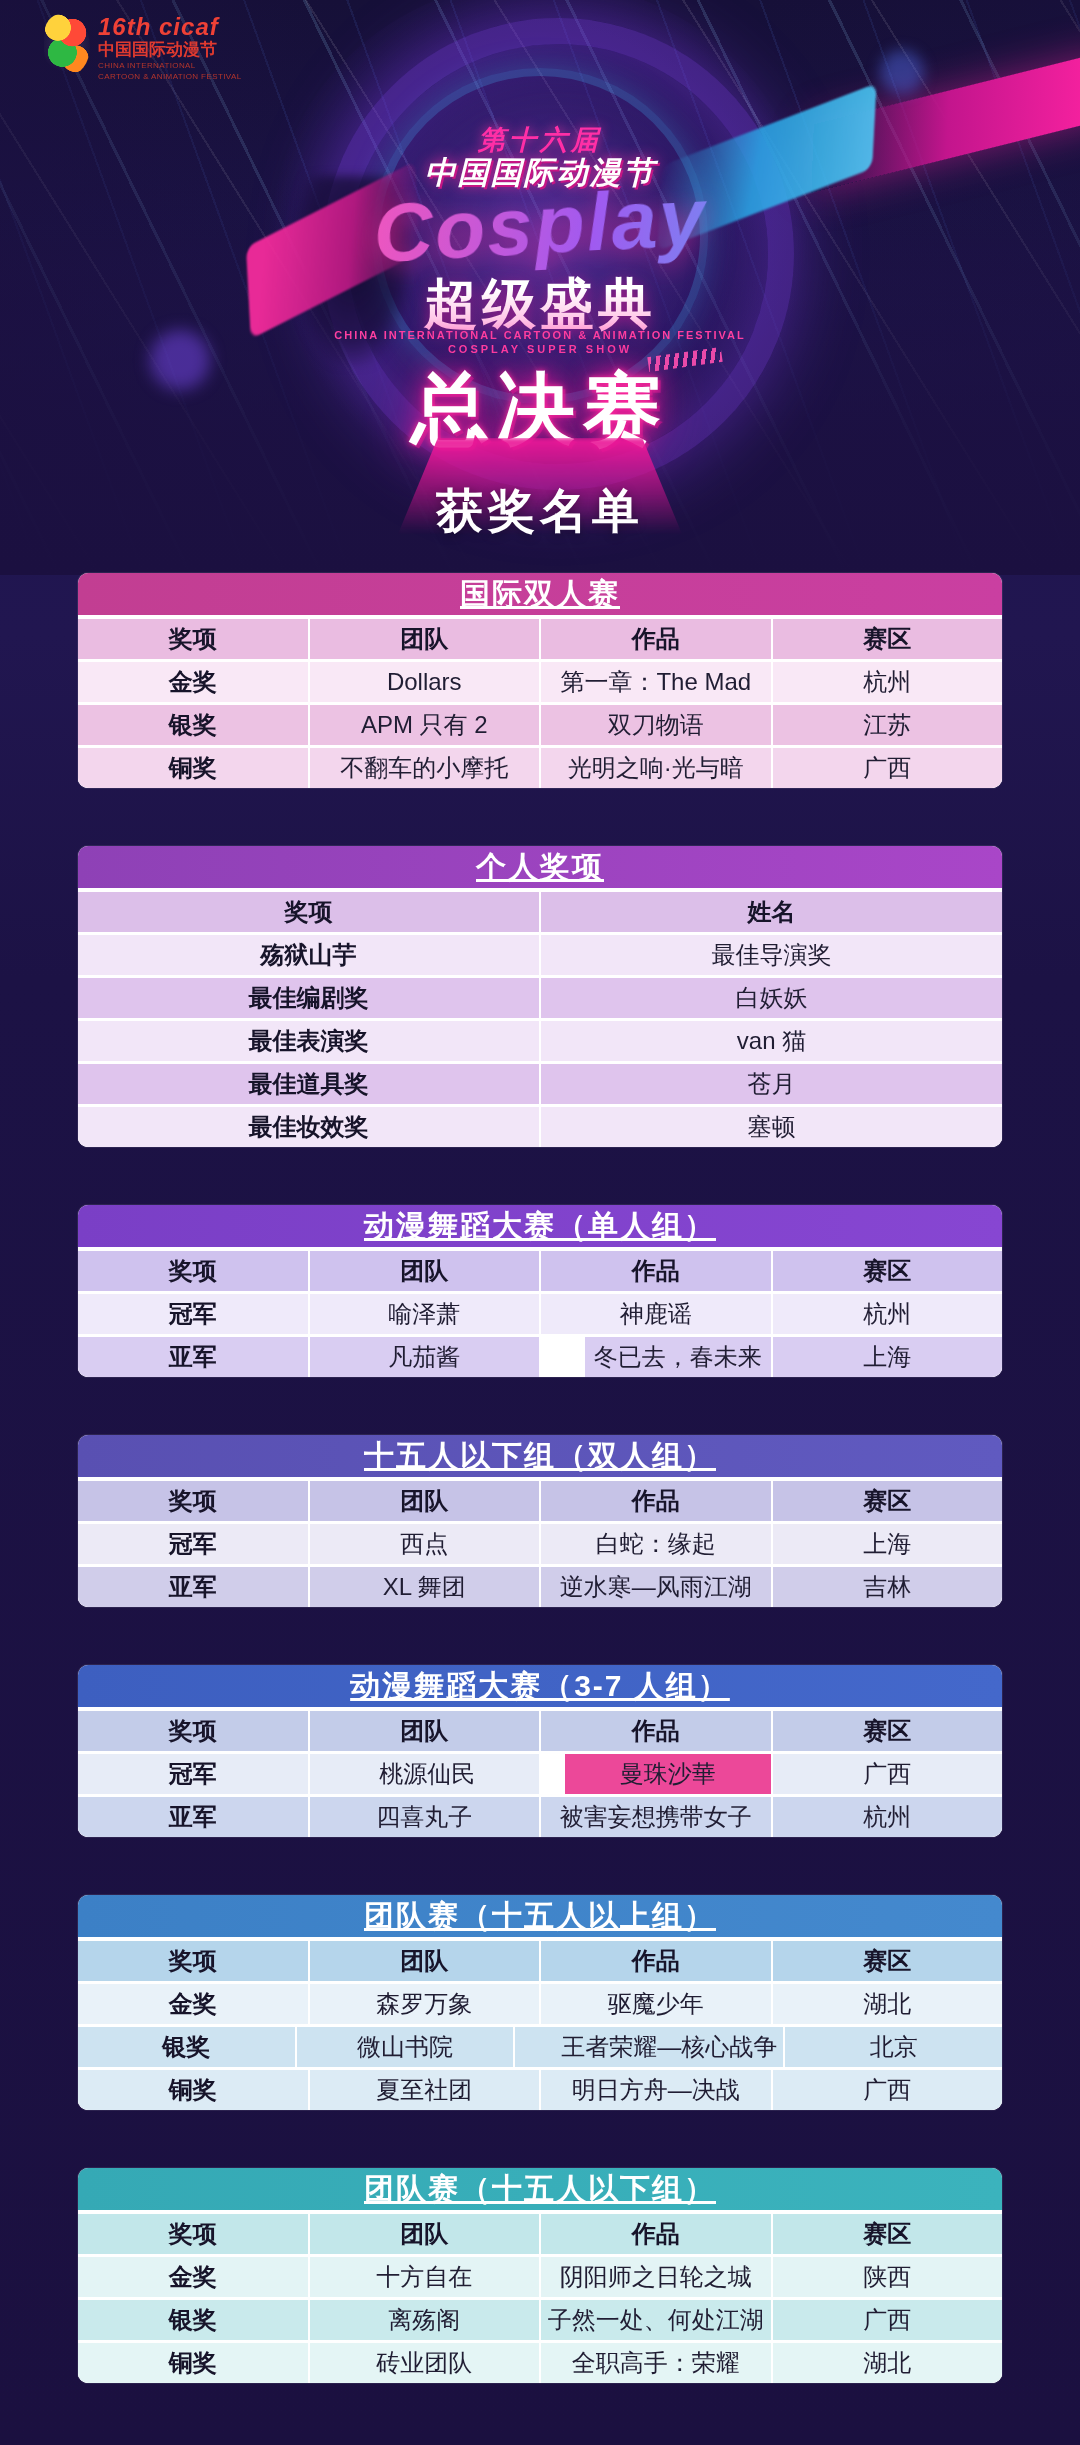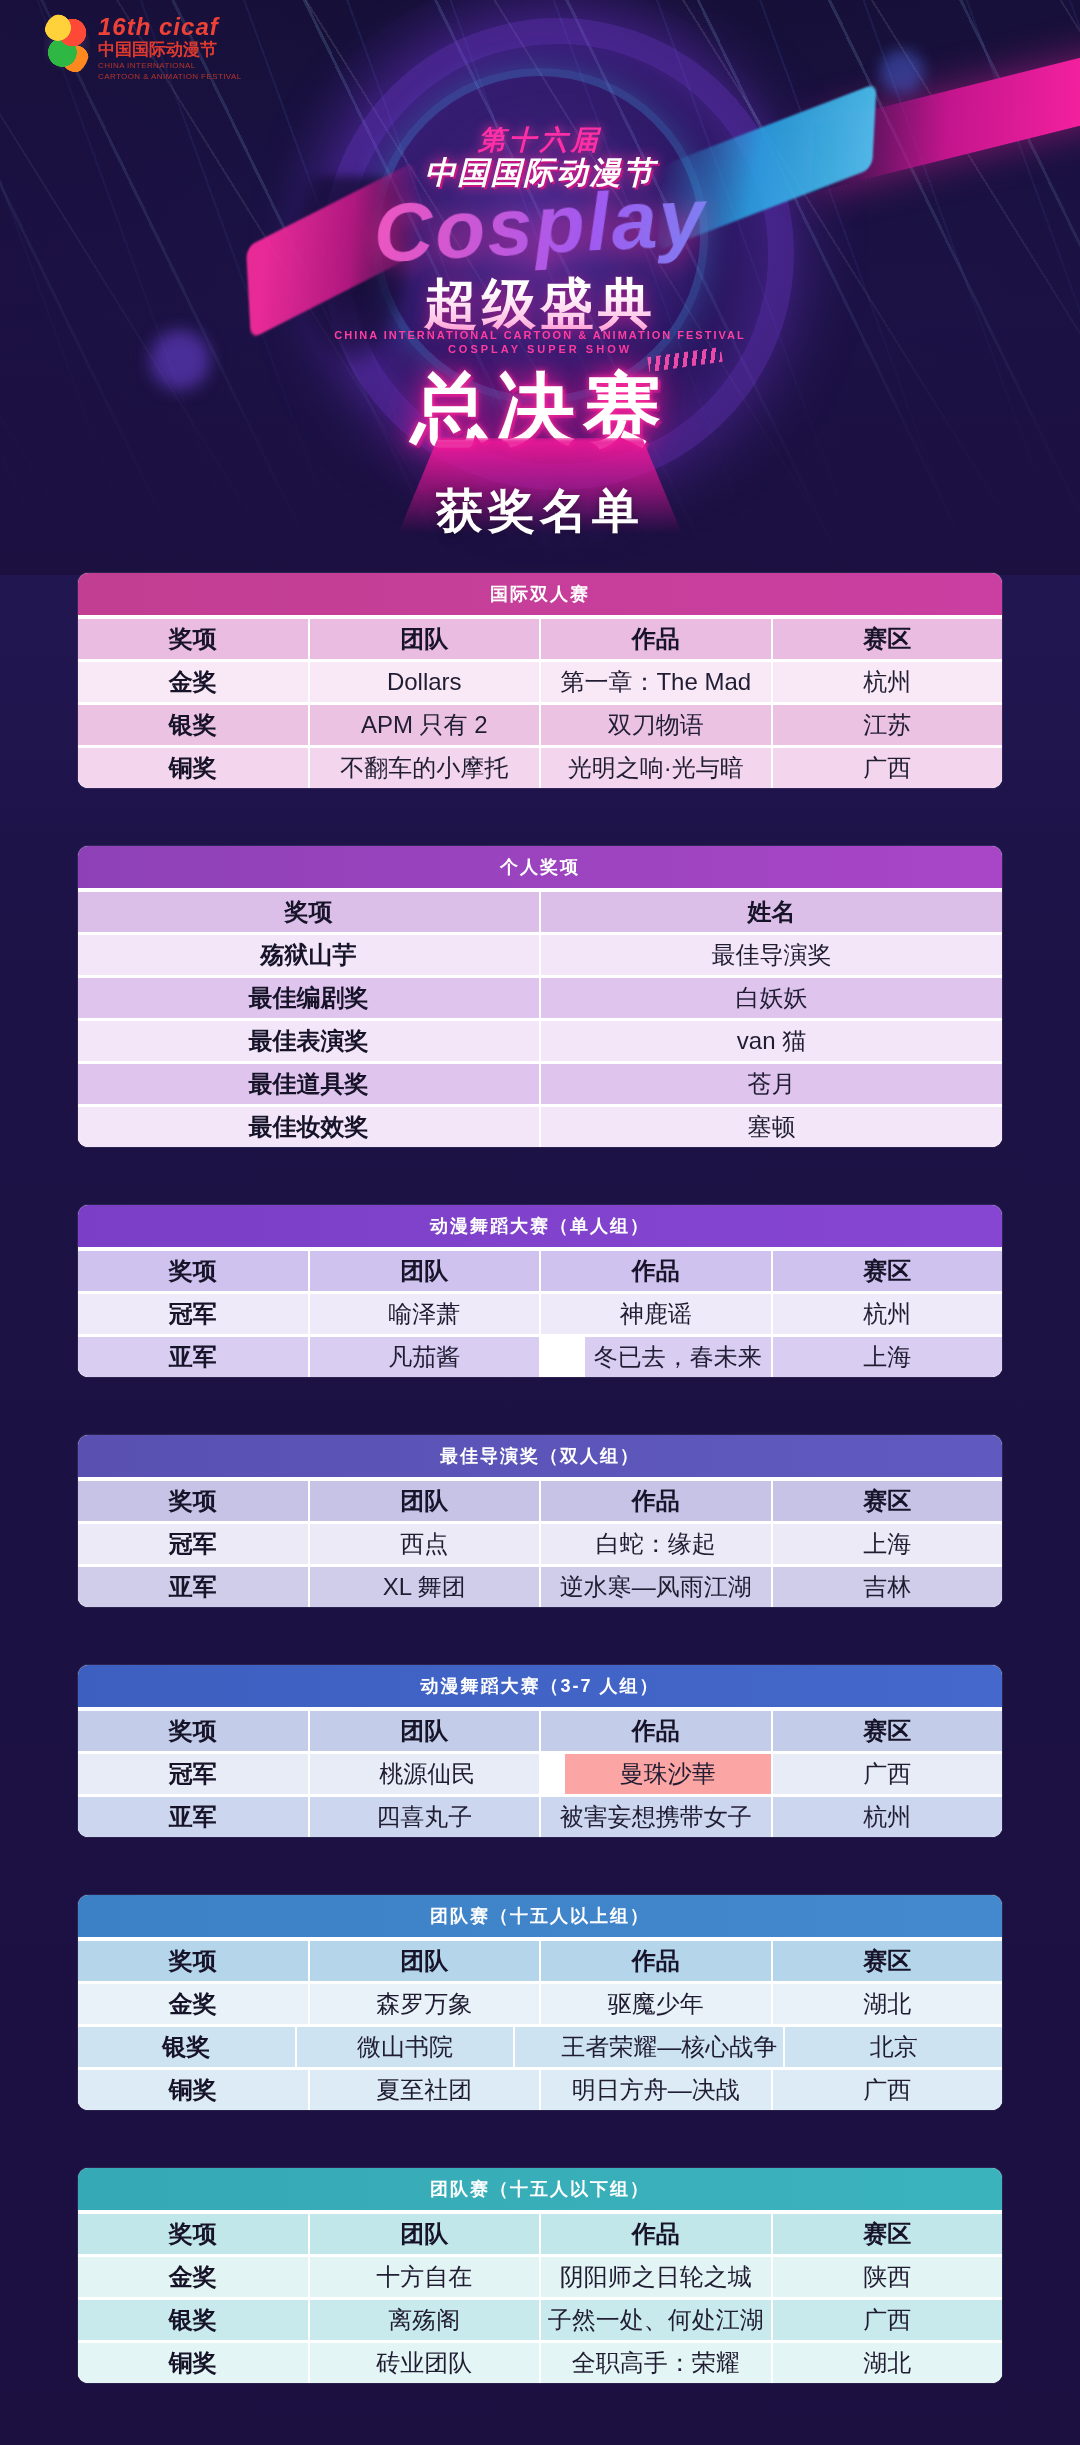--- a/index.html
+++ b/index.html
@@ -75,21 +75,21 @@
   .beam{position:absolute;top:438px;left:calc(50% - 142px);width:284px;height:96px;
     clip-path:polygon(14% 0, 86% 0, 100% 100%, 0 100%);filter:blur(2px);
     background:linear-gradient(180deg, rgba(236,24,152,.95) 0%, rgba(210,20,140,.55) 55%, rgba(180,18,130,0) 100%);}
   .section-title{top:480px;font-size:47px;font-weight:bold;letter-spacing:5px;color:#ffffff;
     text-shadow:0 2px 10px rgba(0,0,0,.35);}
   
   .tables{position:absolute;top:573px;left:78px;width:924px;display:flex;flex-direction:column;gap:58px;}
   .award-table{background:#ffffff;border-radius:10px;overflow:hidden;display:flex;flex-direction:column;gap:4px;
     box-shadow:0 0 0 1px rgba(255,255,255,.08);}
   .t-title{height:42px;display:flex;align-items:center;justify-content:center;
-    color:#ffffff;font-size:18px;font-weight:bold;letter-spacing:2px;}
+    color:#ffffff;font-size:30px;font-weight:bold;letter-spacing:2px;text-decoration:underline;}
   .t-grid{display:flex;flex-direction:column;gap:3px;background:#ffffff;}
   .row{display:grid;gap:2px;background:#ffffff;}
   .cell{height:40px;display:flex;align-items:center;justify-content:center;
     font-size:24px;color:#201d33;font-weight:normal;padding:0 6px;box-sizing:border-box;white-space:nowrap;}
   .row.head .cell{font-weight:bold;color:#17142a;}
   .row .cell:first-child{font-weight:bold;color:#17142a;}
 </style>
 </head>
 <body>
 
@@ -203,21 +203,21 @@
         </div>
         <div class="row" style="grid-template-columns: repeat(4, 1fr);">
           <div class="cell" style="background: rgb(217, 205, 242);">亚军</div>
           <div class="cell" style="background: rgb(217, 205, 242);">凡茄酱</div>
           <div class="cell" style="background: rgb(217, 205, 242); margin-left: 44px;">冬已去，春未来</div>
           <div class="cell" style="background: rgb(217, 205, 242);">上海</div>
         </div>
       </div>
   </section>
   <section class="award-table">
-    <div class="t-title" style="background: linear-gradient(90deg, rgb(89, 80, 178), rgb(96, 90, 192));">最佳导演奖（双人组）</div>
+    <div class="t-title" style="background: linear-gradient(90deg, rgb(89, 80, 178), rgb(96, 90, 192));">十五人以下组（双人组）</div>
     <div class="t-grid">
         <div class="row head" style="grid-template-columns: repeat(4, 1fr);">
           <div class="cell" style="background: rgb(198, 195, 231);">奖项</div>
           <div class="cell" style="background: rgb(198, 195, 231);">团队</div>
           <div class="cell" style="background: rgb(198, 195, 231);">作品</div>
           <div class="cell" style="background: rgb(198, 195, 231);">赛区</div>
         </div>
         <div class="row" style="grid-template-columns: repeat(4, 1fr);">
           <div class="cell" style="background: rgb(236, 234, 246);">冠军</div>
           <div class="cell" style="background: rgb(236, 234, 246);">西点</div>
@@ -237,21 +237,21 @@
     <div class="t-grid">
         <div class="row head" style="grid-template-columns: repeat(4, 1fr);">
           <div class="cell" style="background: rgb(195, 204, 233);">奖项</div>
           <div class="cell" style="background: rgb(195, 204, 233);">团队</div>
           <div class="cell" style="background: rgb(195, 204, 233);">作品</div>
           <div class="cell" style="background: rgb(195, 204, 233);">赛区</div>
         </div>
         <div class="row" style="grid-template-columns: repeat(4, 1fr);">
           <div class="cell" style="background: rgb(231, 236, 247);">冠军</div>
           <div class="cell" style="background: rgb(231, 236, 247); padding-left: 12px;">桃源仙民</div>
-          <div class="cell" style="background: #fca5a5; margin-left: 24px;">曼珠沙華</div>
+          <div class="cell" style="background: #ec4899; margin-left: 24px;">曼珠沙華</div>
           <div class="cell" style="background: rgb(231, 236, 247);">广西</div>
         </div>
         <div class="row" style="grid-template-columns: repeat(4, 1fr);">
           <div class="cell" style="background: rgb(204, 214, 238);">亚军</div>
           <div class="cell" style="background: rgb(204, 214, 238);">四喜丸子</div>
           <div class="cell" style="background: rgb(204, 214, 238);">被害妄想携带女子</div>
           <div class="cell" style="background: rgb(204, 214, 238);">杭州</div>
         </div>
       </div>
   </section>

